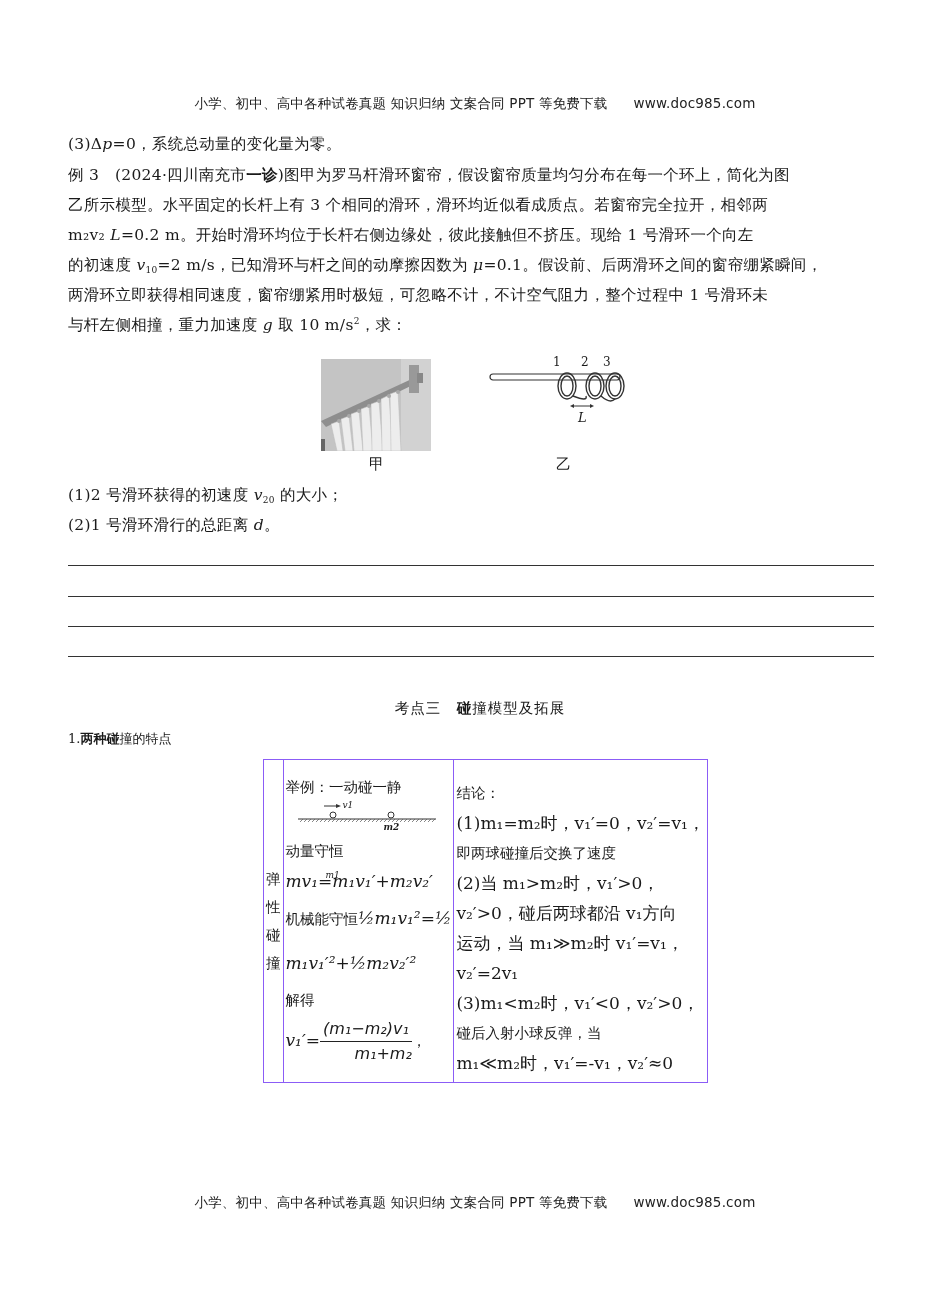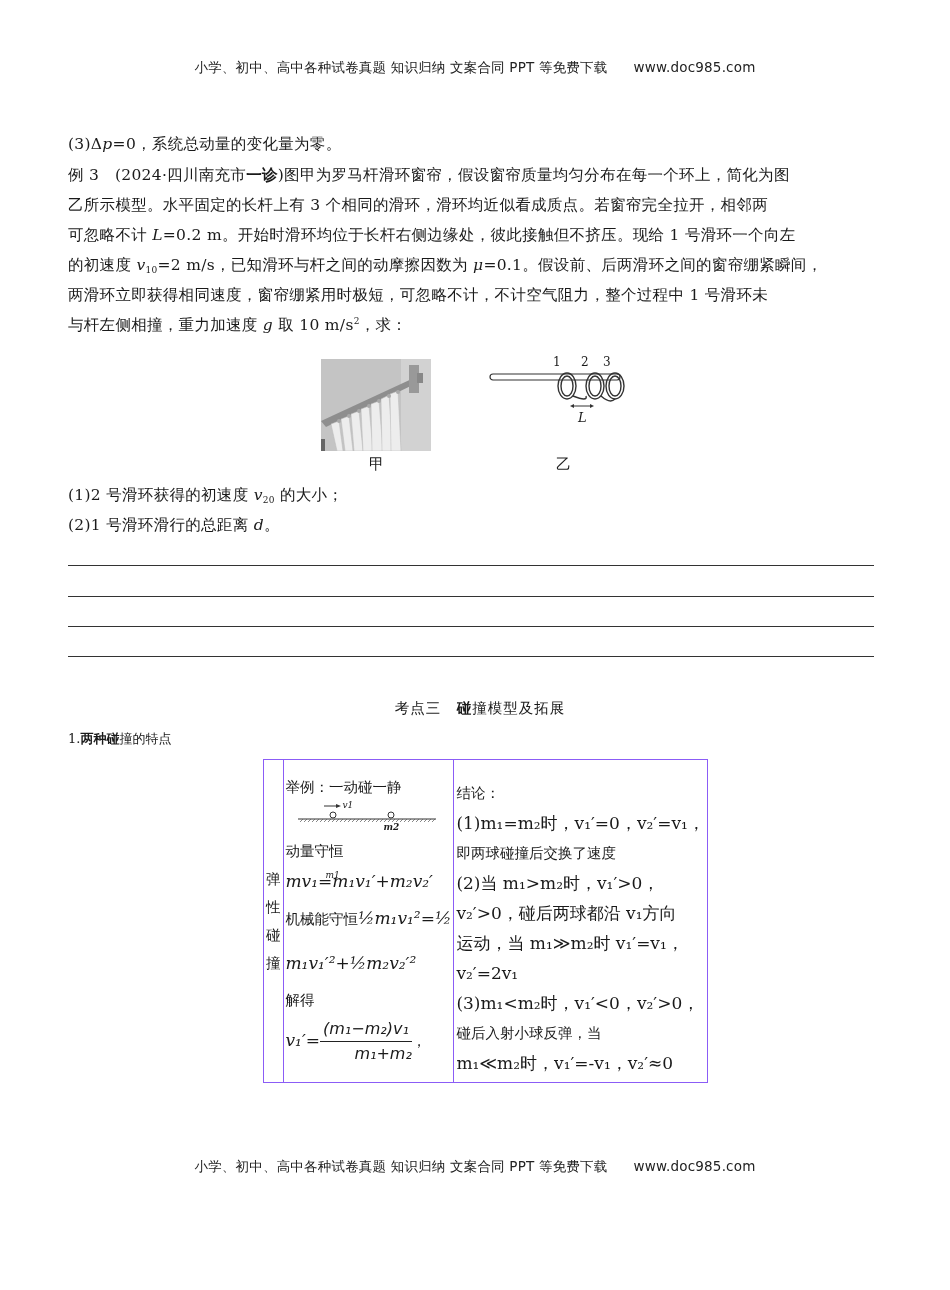--- a/index.html
+++ b/index.html
@@ -3,20 +3,21 @@
 <meta charset="utf-8">
 <style>
   * { margin: 0; padding: 0; box-sizing: border-box; }
   html, body { width: 950px; height: 1290px; background: #ffffff; }
   body { position: relative; font-family: "DejaVu Serif", "Liberation Serif", serif; color: #1a1a1a; overflow: hidden; }
   .abs { position: absolute; }
   .header, .footer {
     position: absolute; left: 0; width: 950px; text-align: center;
     font-family: "DejaVu Sans", "Liberation Sans", sans-serif; font-size: 13.5px; color: #222;
     letter-spacing: 0.2px;
+    margin-top: 36px;
   }
   .header { top: 59px; }
   .footer { top: 1158px; }
   .header .url, .footer .url { margin-left: 26px; }
   .para { position: absolute; left: 68px; font-size: 15.5px; line-height: 30px; white-space: nowrap; letter-spacing: 0.3px; }
   .it { font-style: italic; }
   sub { font-size: 9px; vertical-align: -3px; line-height: 0; }
   sup { font-size: 9px; vertical-align: 6px; line-height: 0; }
   .bold-cjk { font-family: "DejaVu Sans", "Liberation Sans", sans-serif; font-weight: bold; }
   .answer-line { position: absolute; left: 68px; width: 806px; height: 0; border-top: 1.2px solid #333; }
@@ -46,21 +47,21 @@
   <span>(3)Δ</span><span class="it">p</span><span>=0，系统总动量的变化量为零。</span>
 </div>
 
 <div class="para" style="top:160px;">
   <span>例 3</span>&nbsp;&nbsp;&nbsp;<span>(2024·四川南充市</span><span class="bold-cjk">一诊</span><span>)</span><span>图甲为罗马杆滑环窗帘，假设窗帘质量均匀分布在每一个环上，简化为图</span>
 </div>
 <div class="para" style="top:190px;">
   <span>乙所示模型。水平固定的长杆上有 3 个相同的滑环，滑环均近似看成质点。若窗帘完全拉开，相邻两</span>
 </div>
 <div class="para" style="top:220px;">
-  <span>可忽略不计 </span><span class="it">L</span><span>=0.2 m。开始时滑环均位于长杆右侧边缘处，彼此接触但不挤压。现给 1 号滑环一个向左</span>
+  <span>m₂v₂ </span><span class="it">L</span><span>=0.2 m。开始时滑环均位于长杆右侧边缘处，彼此接触但不挤压。现给 1 号滑环一个向左</span>
 </div>
 <div class="para" style="top:250px;">
   <span>的初速度 </span><span class="it">v</span><sub>10</sub><span>=2 m/s，已知滑环与杆之间的动摩擦因数为 </span><span class="it">μ</span><span>=0.1。假设前、后两滑环之间的窗帘绷紧瞬间，</span>
 </div>
 <div class="para" style="top:280px;">
   <span>两滑环立即获得相同速度，窗帘绷紧用时极短，可忽略不计，不计空气阻力，整个过程中 1 号滑环未</span>
 </div>
 <div class="para" style="top:310px;">
   <span>与杆左侧相撞，重力加速度 </span><span class="it">g</span><span> 取 10 m/s</span><sup>2</sup><span>，求：</span>
 </div>

